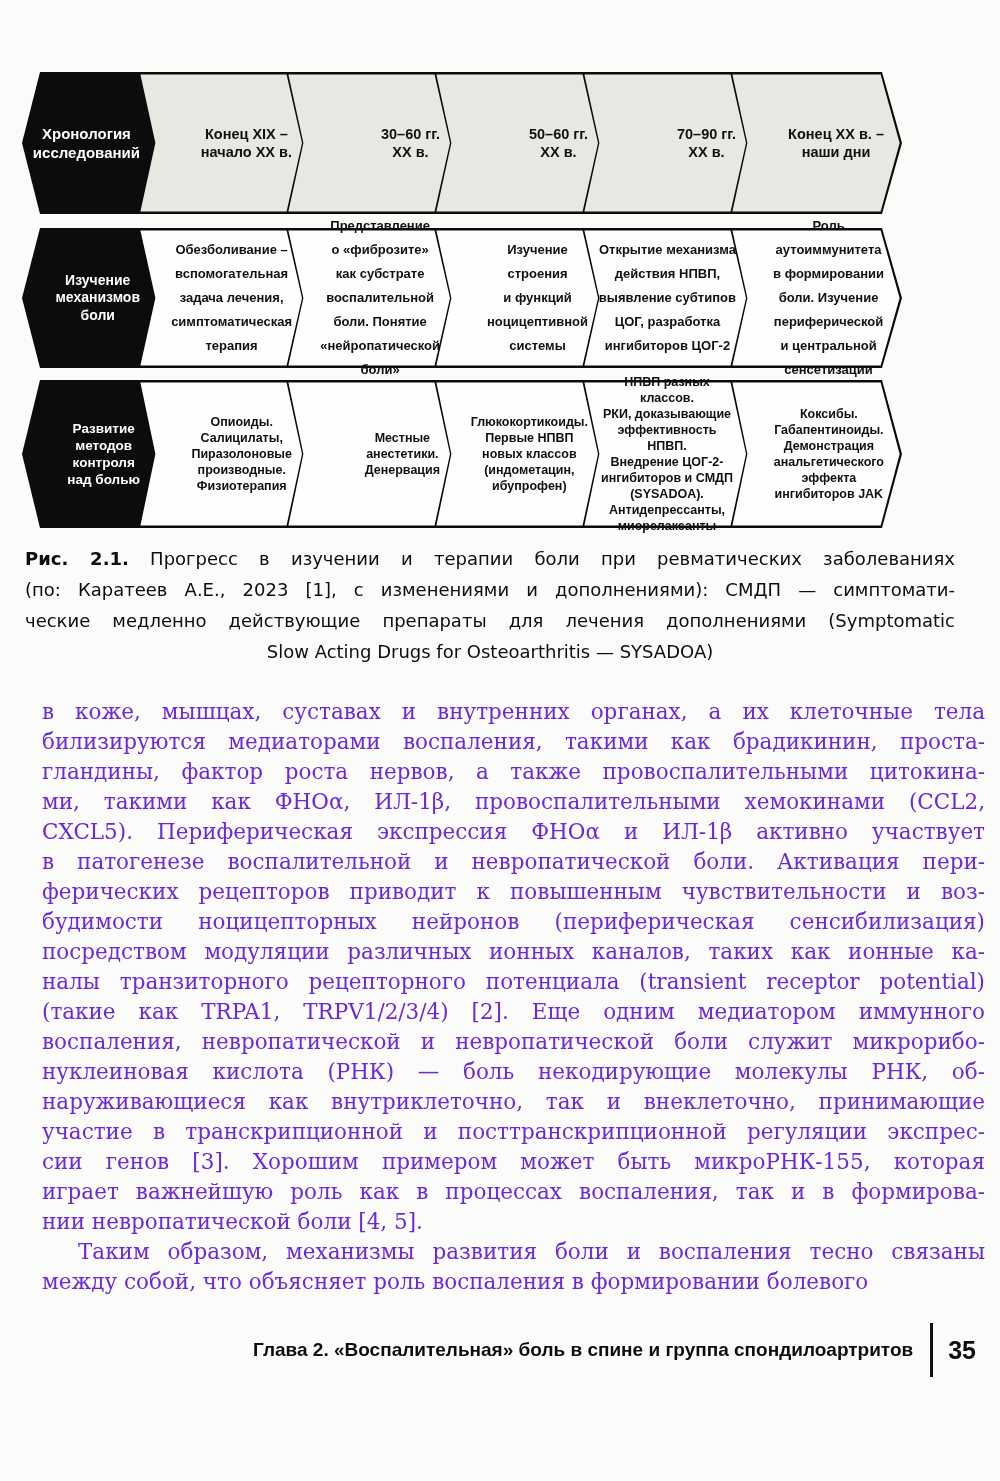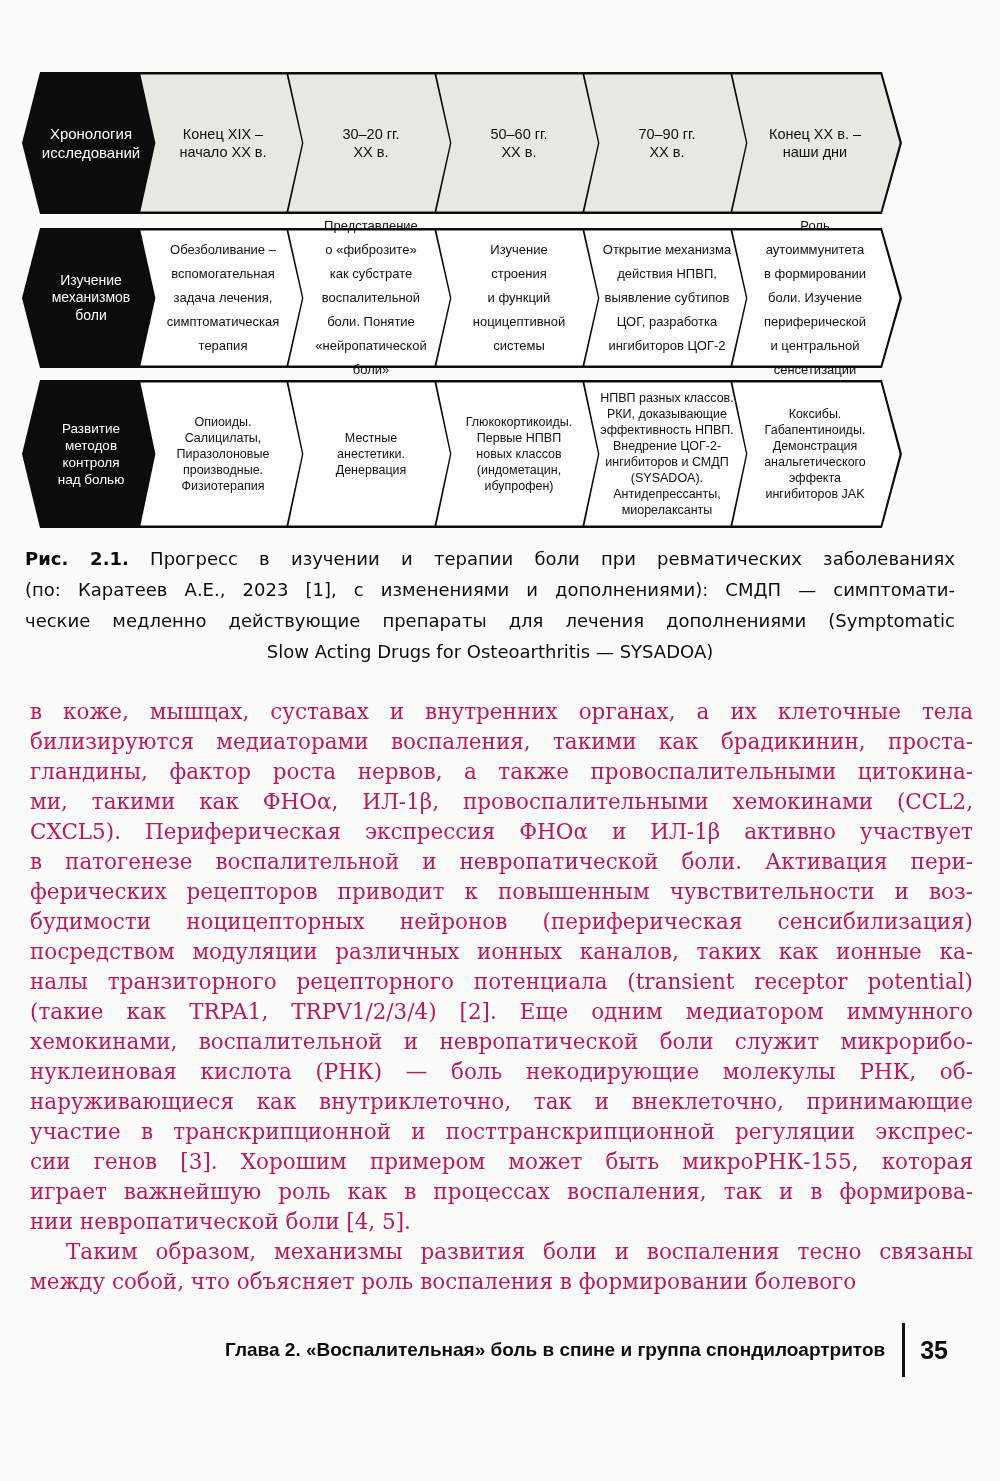--- a/index.html
+++ b/index.html
@@ -44,24 +44,24 @@
   }
   .chev.light .f {
     position:absolute; inset:2.4px;
     background:#fefefd;
     clip-path: polygon(0 0, calc(100% - 19px) 0, 100% 50%, calc(100% - 19px) 100%, 0 100%, 15px 50%);
   }
   .chev.light.shaded .f { background:#e7e8e1; }
 
   .chev .txt {
     position:absolute; inset:0; z-index:2;
-    display:flex; align-items:center; justify-content:center;
+    display:flex; align-items:center; justify-content:flex-end;
     text-align:center;
     padding:4px 18px 4px 16px;
-    font-weight:normal;
+    font-weight:bold;
   }
   .chev .txt span { white-space:pre-line; }
 
   .row1 .chev.light .txt { font-size:14.5px; line-height:18px; }
   .row2 .chev.light .txt { font-size:13px;   line-height:24px; }
   .row3 .chev.light .txt { font-size:12.5px; line-height:16px; }
   .row1 .chev.black .txt { font-size:15px;   line-height:19px; padding:4px 22px 4px 20px; }
   .row2 .chev.black .txt { font-size:14px;   line-height:17.5px; padding:4px 22px 4px 20px; }
   .row3 .chev.black .txt { font-size:13.5px; line-height:17px; padding:4px 22px 4px 20px; }
 
@@ -74,37 +74,37 @@
     line-height:31px;
     color:#0d0d0d;
   }
   .cap-line { text-align:justify; text-align-last:justify; }
   .cap-line.center { text-align:right; text-align-last:center; }
   .cap-line b { font-weight:bold; }
 
   
   #body-text {
     width:943px;
-    margin:30px 0 0 30px;
+    margin:30px 0 0 42px;
     font-family:"DejaVu Serif","Liberation Serif",serif;
     font-size:21.5px;
     line-height:30px;
-    color:#be185d;
+    color:#6d28d9;
   }
   .line { text-align:justify; text-align-last:justify; }
   .line.endline { text-align-last:left; }
   .line.indent { text-indent:36px; }
 
   
   #page-footer {
     display:flex;
     justify-content:flex-end;
     align-items:center;
     margin-top:26px;
-    padding-right:52px;
+    padding-right:24px;
   }
   #footer-chapter {
     font-weight:bold;
     font-size:19px;
     color:#0d0d0d;
   }
   #footer-divider {
     width:3px; height:54px;
     background:#111;
     margin:0 15px 0 17px;
@@ -133,21 +133,21 @@
           <div class="f"></div>
           <div class="txt">
             <span>Конец XIX –
 начало XX в.</span>
           </div>
         </div>
         <div class="chev light shaded">
           <div class="b"></div>
           <div class="f"></div>
           <div class="txt">
-            <span>30–20 гг.
+            <span>30–60 гг.
 XX в.</span>
           </div>
         </div>
         <div class="chev light shaded">
           <div class="b"></div>
           <div class="f"></div>
           <div class="txt">
             <span>50–60 гг.
 XX в.</span>
           </div>
@@ -319,21 +319,21 @@
         <div class="line">билизируются медиаторами воспаления, такими как брадикинин, проста-</div>
         <div class="line">гландины, фактор роста нервов, а также провоспалительными цитокина-</div>
         <div class="line">ми, такими как ФНОα, ИЛ-1β, провоспалительными хемокинами (CCL2,</div>
         <div class="line">CXCL5). Периферическая экспрессия ФНОα и ИЛ-1β активно участвует</div>
         <div class="line">в патогенезе воспалительной и невропатической боли. Активация пери-</div>
         <div class="line">ферических рецепторов приводит к повышенным чувствительности и воз-</div>
         <div class="line">будимости ноцицепторных нейронов (периферическая сенсибилизация)</div>
         <div class="line">посредством модуляции различных ионных каналов, таких как ионные ка-</div>
         <div class="line">налы транзиторного рецепторного потенциала (transient receptor potential)</div>
         <div class="line">(такие как TRPA1, TRPV1/2/3/4) [2]. Еще одним медиатором иммунного</div>
-        <div class="line">хемокинами, воспалительной и невропатической боли служит микрорибо-</div>
+        <div class="line">воспаления, невропатической и невропатической боли служит микрорибо-</div>
         <div class="line">нуклеиновая кислота (РНК) — боль некодирующие молекулы РНК, об-</div>
         <div class="line">наруживающиеся как внутриклеточно, так и внеклеточно, принимающие</div>
         <div class="line">участие в транскрипционной и посттранскрипционной регуляции экспрес-</div>
         <div class="line">сии генов [3]. Хорошим примером может быть микроРНК-155, которая</div>
         <div class="line">играет важнейшую роль как в процессах воспаления, так и в формирова-</div>
         <div class="line endline">нии невропатической боли [4, 5].</div>
       </div>
       <div class="para">
         <div class="line indent">Таким образом, механизмы развития боли и воспаления тесно связаны</div>
         <div class="line endline">между собой, что объясняет роль воспаления в формировании болевого</div>

